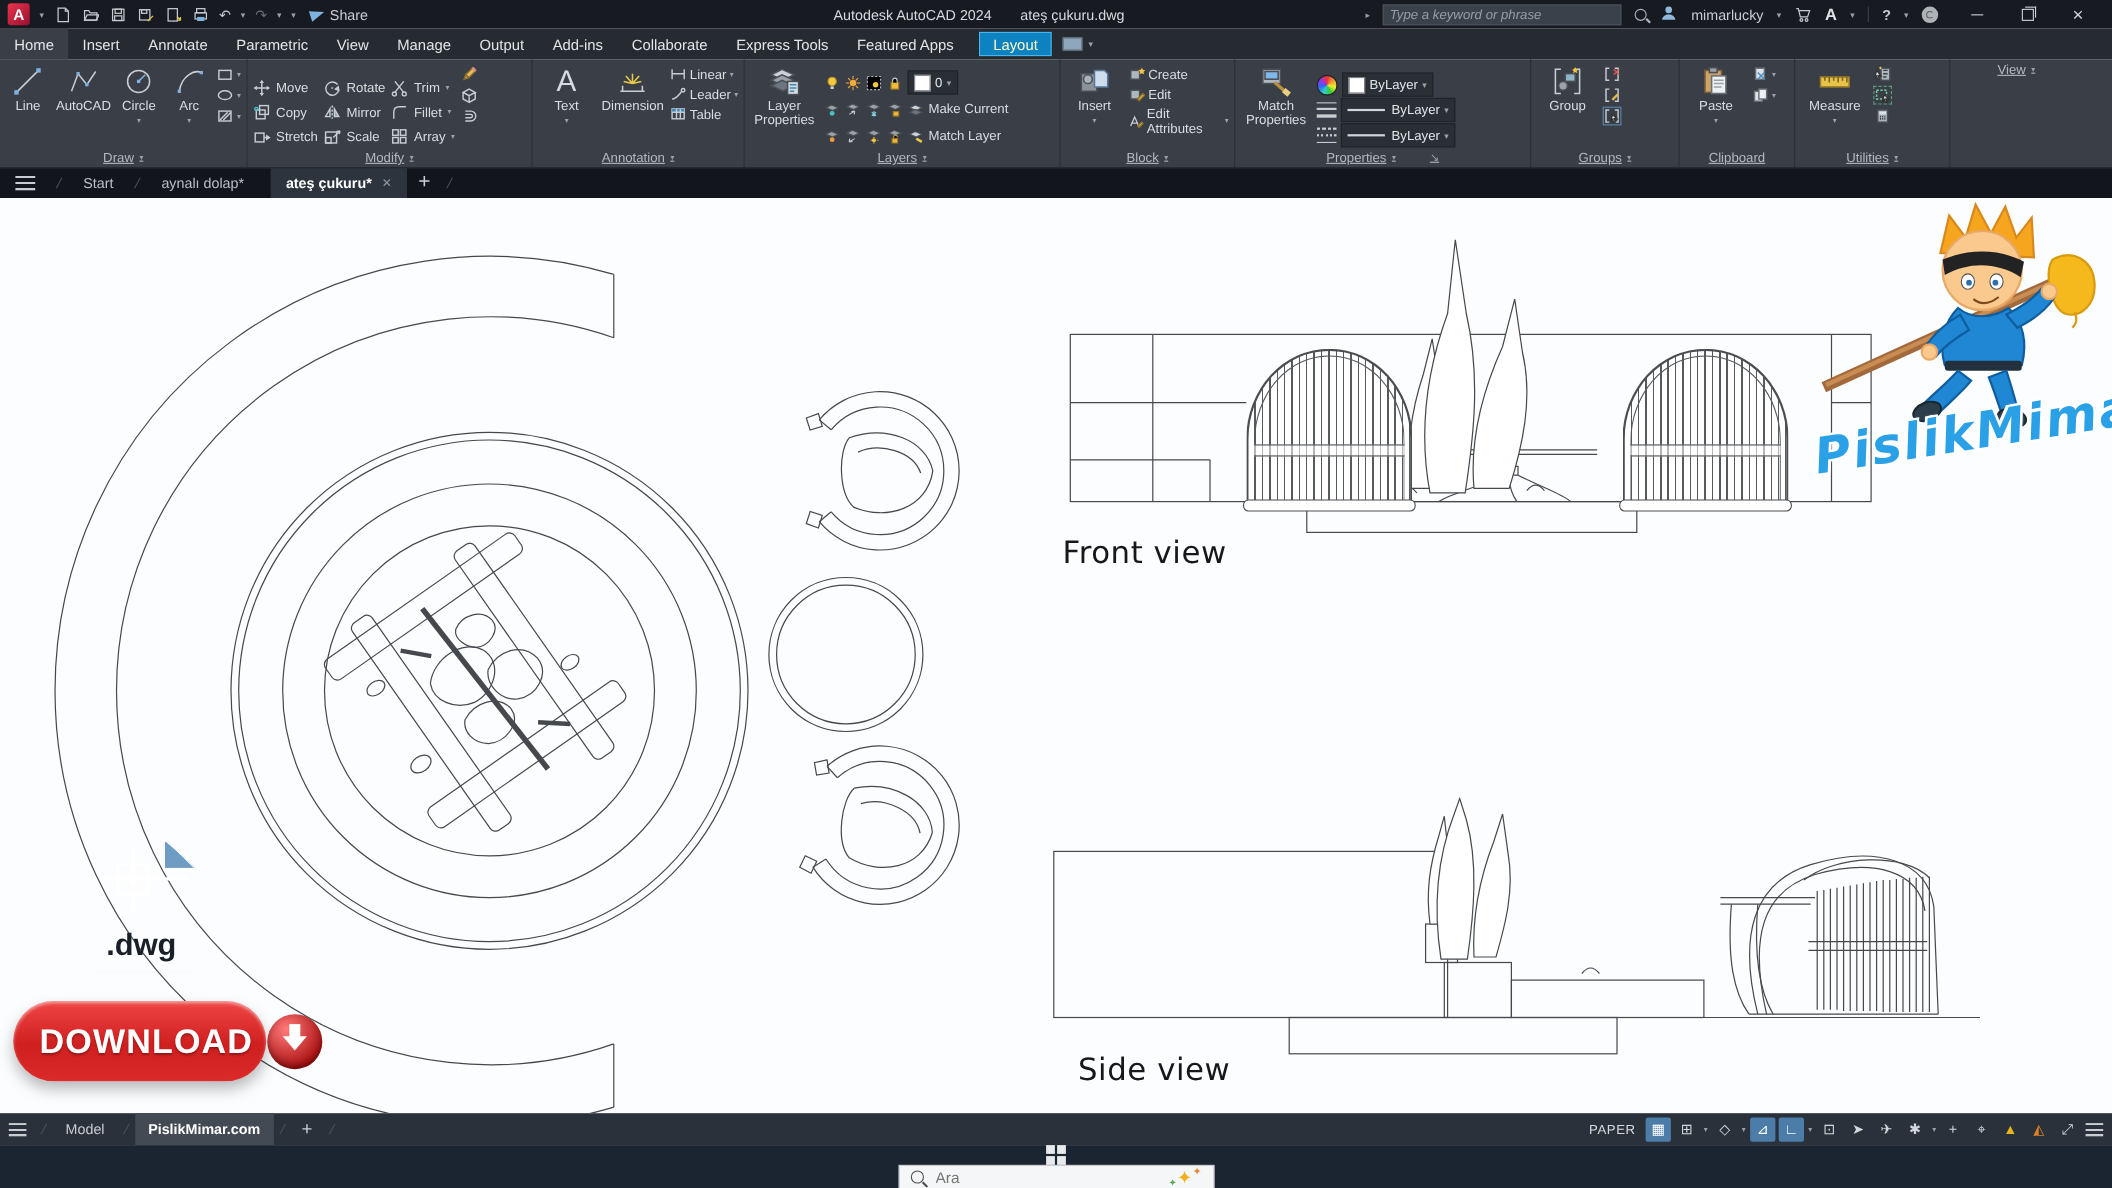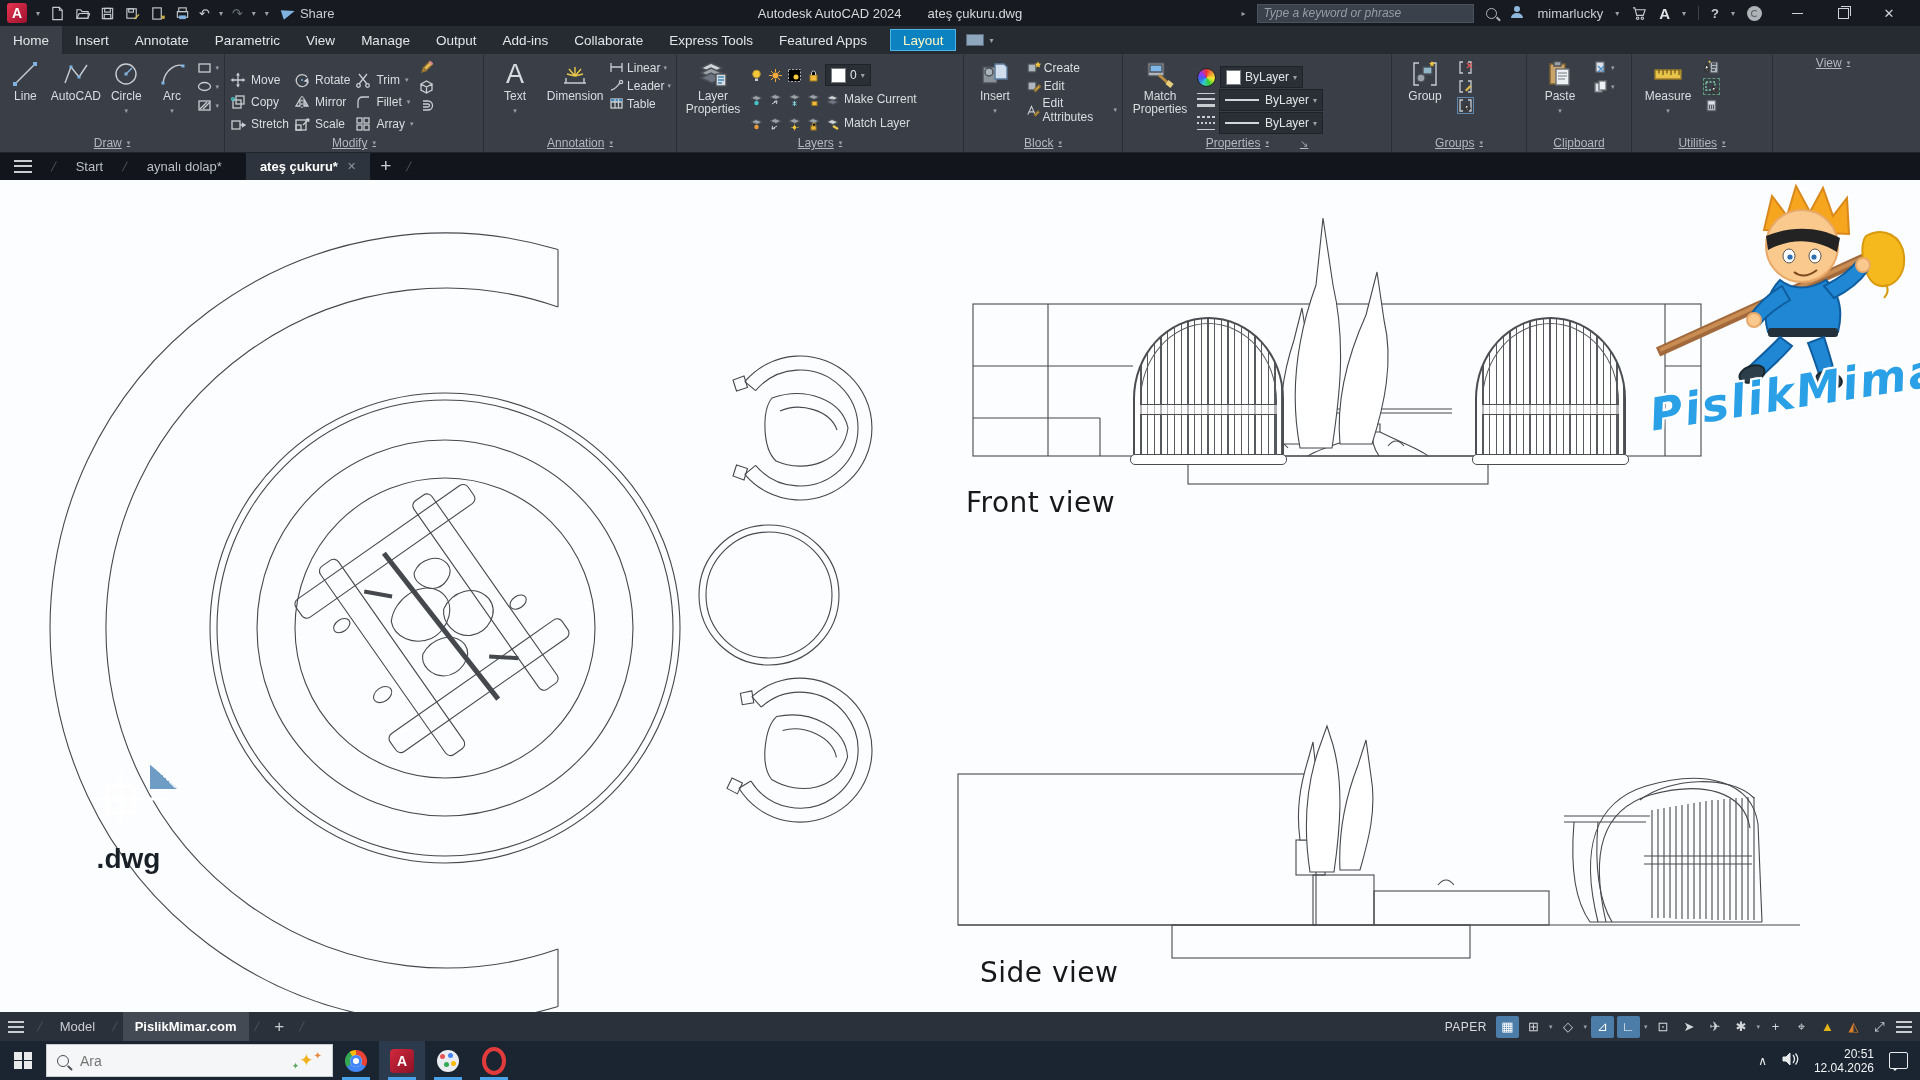--- a/index.html
+++ b/index.html
@@ -130,21 +130,21 @@
   .paper{margin-right:6px;letter-spacing:.5px;color:#d6dade;}
   .sbi{min-width:23px;height:22px;display:grid;place-items:center;border-radius:2px;font-size:13px;color:#d2d7db;}
   .sbi.on{background:#4c7ca8;color:#fff;}
   .sbi.warn1{color:#e6b517;}
   .sbi.warn2{color:#d97e2a;}
   .scaret{font-size:7px;color:#9aa0a6;margin:0 1px;}
   .sburger{width:16px;height:12px;background:linear-gradient(#c9cdd2 0 2px,transparent 2px 5px,#c9cdd2 5px 7px,transparent 7px 10px,#c9cdd2 10px 12px);margin:0 8px;}
 
   
   .taskbar{position:absolute;left:0;top:1041px;width:1920px;height:39px;background:#1b2531;
-       display:flex;align-items:center;color:#fff;z-index:41;}
+       display:flex;align-items:center;color:#fff;z-index:41;flex-direction:column;}
   .start{width:46px;height:39px;display:grid;place-items:center;}
   .winlogo{display:grid;grid-template-columns:8px 8px;grid-template-rows:8px 8px;gap:1.5px;}
   .winlogo i{background:#e8eaec;display:block;}
   .tsearch{width:265px;height:31px;background:#f5f6f7;border:1px solid #c9ccd0;display:flex;align-items:center;
        gap:9px;padding:0 10px;color:#5a5f66;}
   .tsearch input{border:none;background:transparent;outline:none;font-size:14px;width:140px;
        font-family:"Liberation Sans",sans-serif;color:#444;}
   .tmag{width:10px;height:10px;border:1.7px solid #4a4f55;border-radius:50%;position:relative;flex:0 0 auto;}
   .tmag::after{content:"";position:absolute;width:6px;height:1.7px;background:#4a4f55;transform:rotate(45deg);right:-5px;bottom:-3px;}
   .sparks{margin-left:auto;display:flex;align-items:center;}
@@ -973,20 +973,26 @@
   <div class="dwg-icon">
     <div class="dwg-fold"></div>
     <svg style="position:absolute;left:0;top:0;width:95px;height:70px" viewBox="0 0 95 70">
       <path d="M38,6 V62 M8,34 H88" stroke="#fff" stroke-width="3" fill="none"></path>
       <rect x="24" y="21" width="27" height="27" fill="none" stroke="#fff" stroke-width="3"></rect>
       <rect x="34" y="31" width="7" height="7" fill="#fff"></rect>
     </svg>
     <div class="dwg-label">.dwg</div>
   </div>
 
+  <div class="dl-btn">
+    <span class="dl-txt">DOWNLOAD</span>
+    <span class="dl-circle">
+        <span class="dl-arrow"></span>
+      </span>
+  </div>
 </main>
 
 <footer class="statusbar">
   <span class="sburger"></span>
   <span class="fsep">/</span>
   <span class="sb-tab">Model</span>
   <span class="fsep">/</span>
   <span class="sb-tab active">PislikMimar.com</span>
   <span class="fsep">/</span>
   <span class="fplus" style="font-size:17px">+</span>

